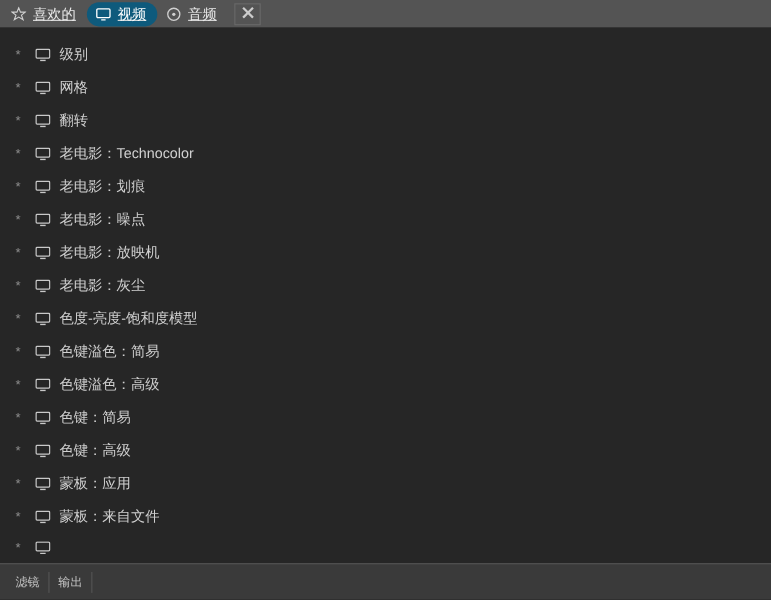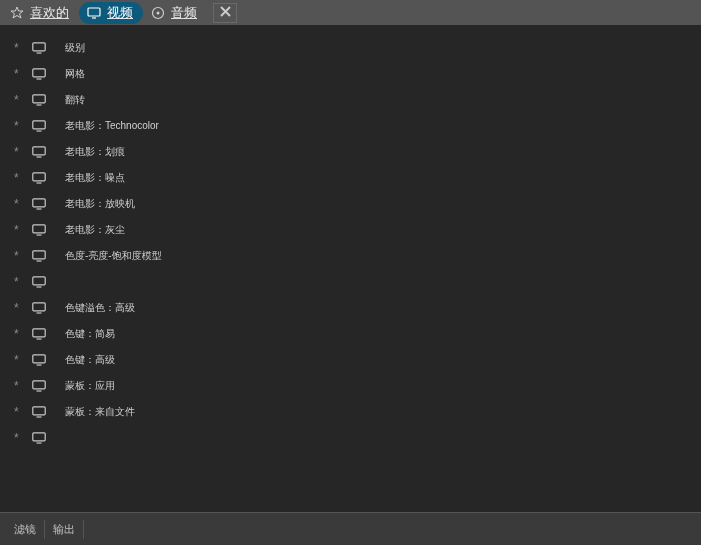--- a/index.html
+++ b/index.html
@@ -86,22 +86,21 @@
       color: #8a8a8a;
       font-size: 12px;
       width: 10px;
     }
     .monitor-icon {
       display: inline-flex;
       width: 14px;
       height: 12px;
     }
     .item-label {
-      font-size: 10px;
-      margin-left: 11px;
+      font-size: 13px;
     }
     .bottom-bar {
       background: #3a3a3a;
       height: 18px;
       display: flex;
       align-items: center;
       padding: 16px 6px;
       gap: 0;
       border-top: 1px solid #555;
       font-size: 11px;
@@ -255,20 +254,21 @@
       <span class="item-label">色度-亮度-饱和度模型</span>
     </div>
     <div class="list-item">
       <span class="asterisk">*</span>
       <span class="monitor-icon">
         <svg viewBox="0 0 14 12">
           <rect x="0.8" y="0.8" width="12.4" height="8" rx="1" fill="none" stroke="#c8c8c8" stroke-width="1.2"></rect>
           <line x1="4.5" y1="11" x2="9.5" y2="11" stroke="#c8c8c8" stroke-width="1.2"></line>
         </svg>
       </span>
+      <span class="item-label">色键溢色：简易</span>
     </div>
     <div class="list-item">
       <span class="asterisk">*</span>
       <span class="monitor-icon">
         <svg viewBox="0 0 14 12">
           <rect x="0.8" y="0.8" width="12.4" height="8" rx="1" fill="none" stroke="#c8c8c8" stroke-width="1.2"></rect>
           <line x1="4.5" y1="11" x2="9.5" y2="11" stroke="#c8c8c8" stroke-width="1.2"></line>
         </svg>
       </span>
       <span class="item-label">色键溢色：高级</span>

